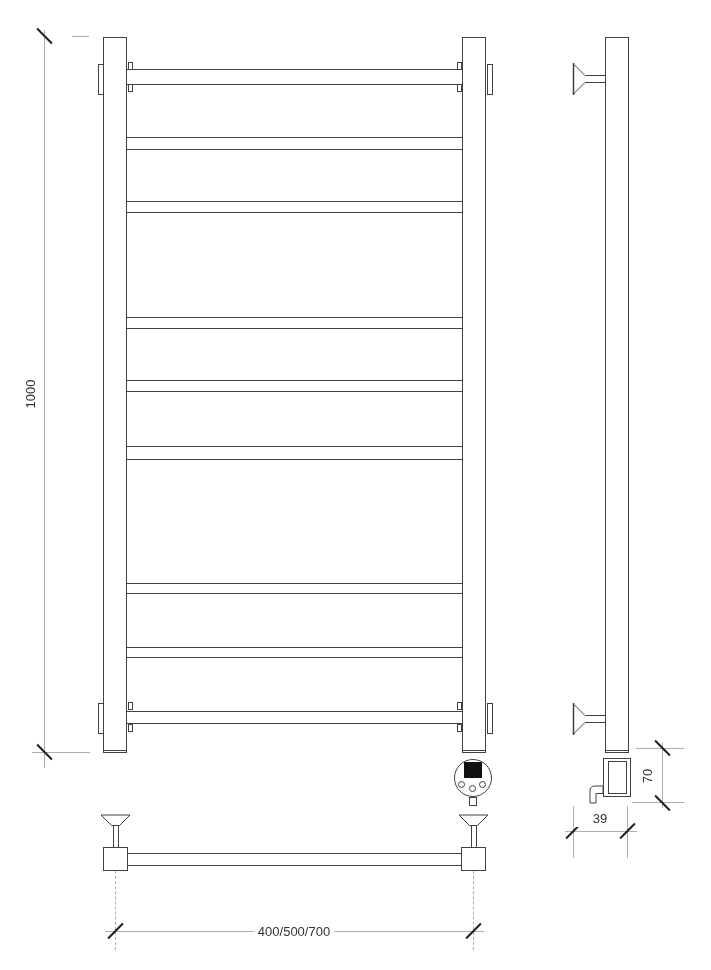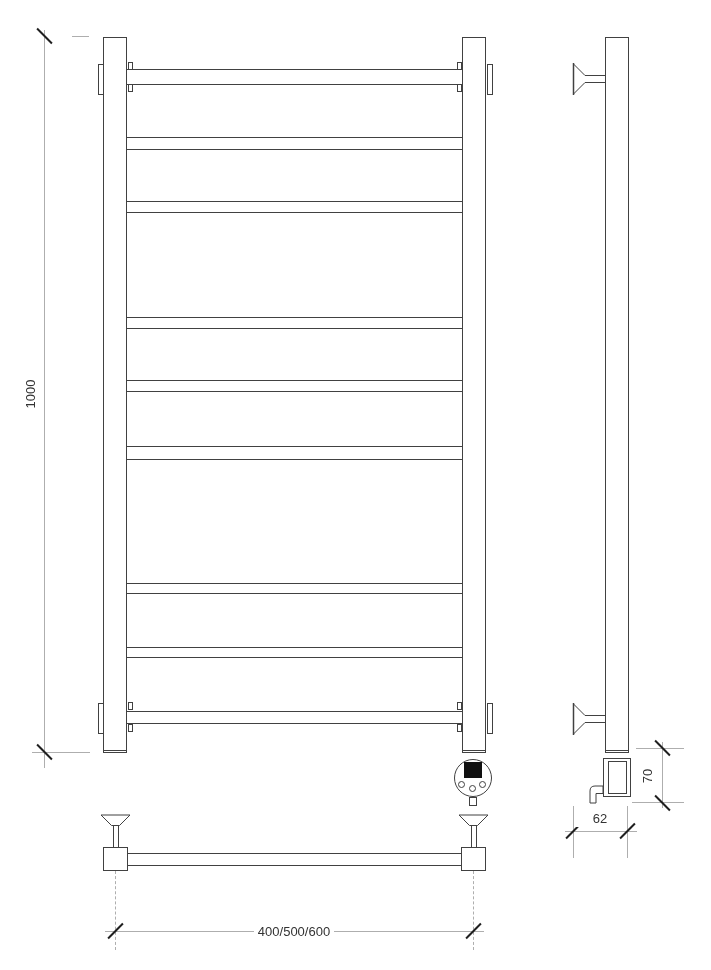--- a/index.html
+++ b/index.html
@@ -103,34 +103,34 @@
   <div class="abs tick bs" style="left:652px;top:802px;"></div>
   <div class="abs rotwrap" style="left:628px;top:756px;width:40px;height:40px;">
     <span class="dimtext rot">70</span>
   </div>
 
   <div class="abs dimv" style="left:573px;top:806px;height:52px;"></div>
   <div class="abs dimv" style="left:627px;top:806px;height:52px;"></div>
   <div class="abs dimh" style="left:565px;top:831px;width:72px;"></div>
   <div class="abs tick fs" style="left:563px;top:830px;"></div>
   <div class="abs tick fs" style="left:617px;top:830px;"></div>
-  <div class="abs dimtext" style="left:575px;top:811px;width:50px;">62</div>
+  <div class="abs dimtext" style="left:575px;top:811px;width:50px;">39</div>
 
   <svg class="abs" style="left:100px;top:814px;" width="31" height="34" viewBox="0 0 31 34">
     <path d="M1,1 H30 L19.5,11.5 H11.5 Z" fill="#ffffff" stroke="#414141" stroke-width="1"></path>
     <path d="M13.5,11.5 V33 M18.5,11.5 V33" fill="none" stroke="#414141" stroke-width="1"></path>
   </svg>
   <svg class="abs" style="left:458px;top:814px;" width="31" height="34" viewBox="0 0 31 34">
     <path d="M1,1 H30 L19.5,11.5 H11.5 Z" fill="#ffffff" stroke="#414141" stroke-width="1"></path>
     <path d="M13.5,11.5 V33 M18.5,11.5 V33" fill="none" stroke="#414141" stroke-width="1"></path>
   </svg>
   <div class="abs plate" style="left:103px;top:847px;width:25px;height:24px;"></div>
   <div class="abs plate" style="left:461px;top:847px;width:25px;height:24px;"></div>
   <div class="abs tube" style="left:128px;top:853px;width:333px;height:13px;"></div>
 
   <div class="abs dashv" style="left:115px;top:871px;height:79px;"></div>
   <div class="abs dashv" style="left:473px;top:871px;height:79px;"></div>
   <div class="abs dimh" style="left:105px;top:931px;width:379px;"></div>
   <div class="abs tick fs" style="left:105px;top:930px;"></div>
   <div class="abs tick fs" style="left:463px;top:930px;"></div>
-  <div class="abs dimtext" style="left:254px;top:924px;width:80px;">400/500/600</div>
+  <div class="abs dimtext" style="left:254px;top:924px;width:80px;">400/500/700</div>
 
 </div>
 
 </body></html>

